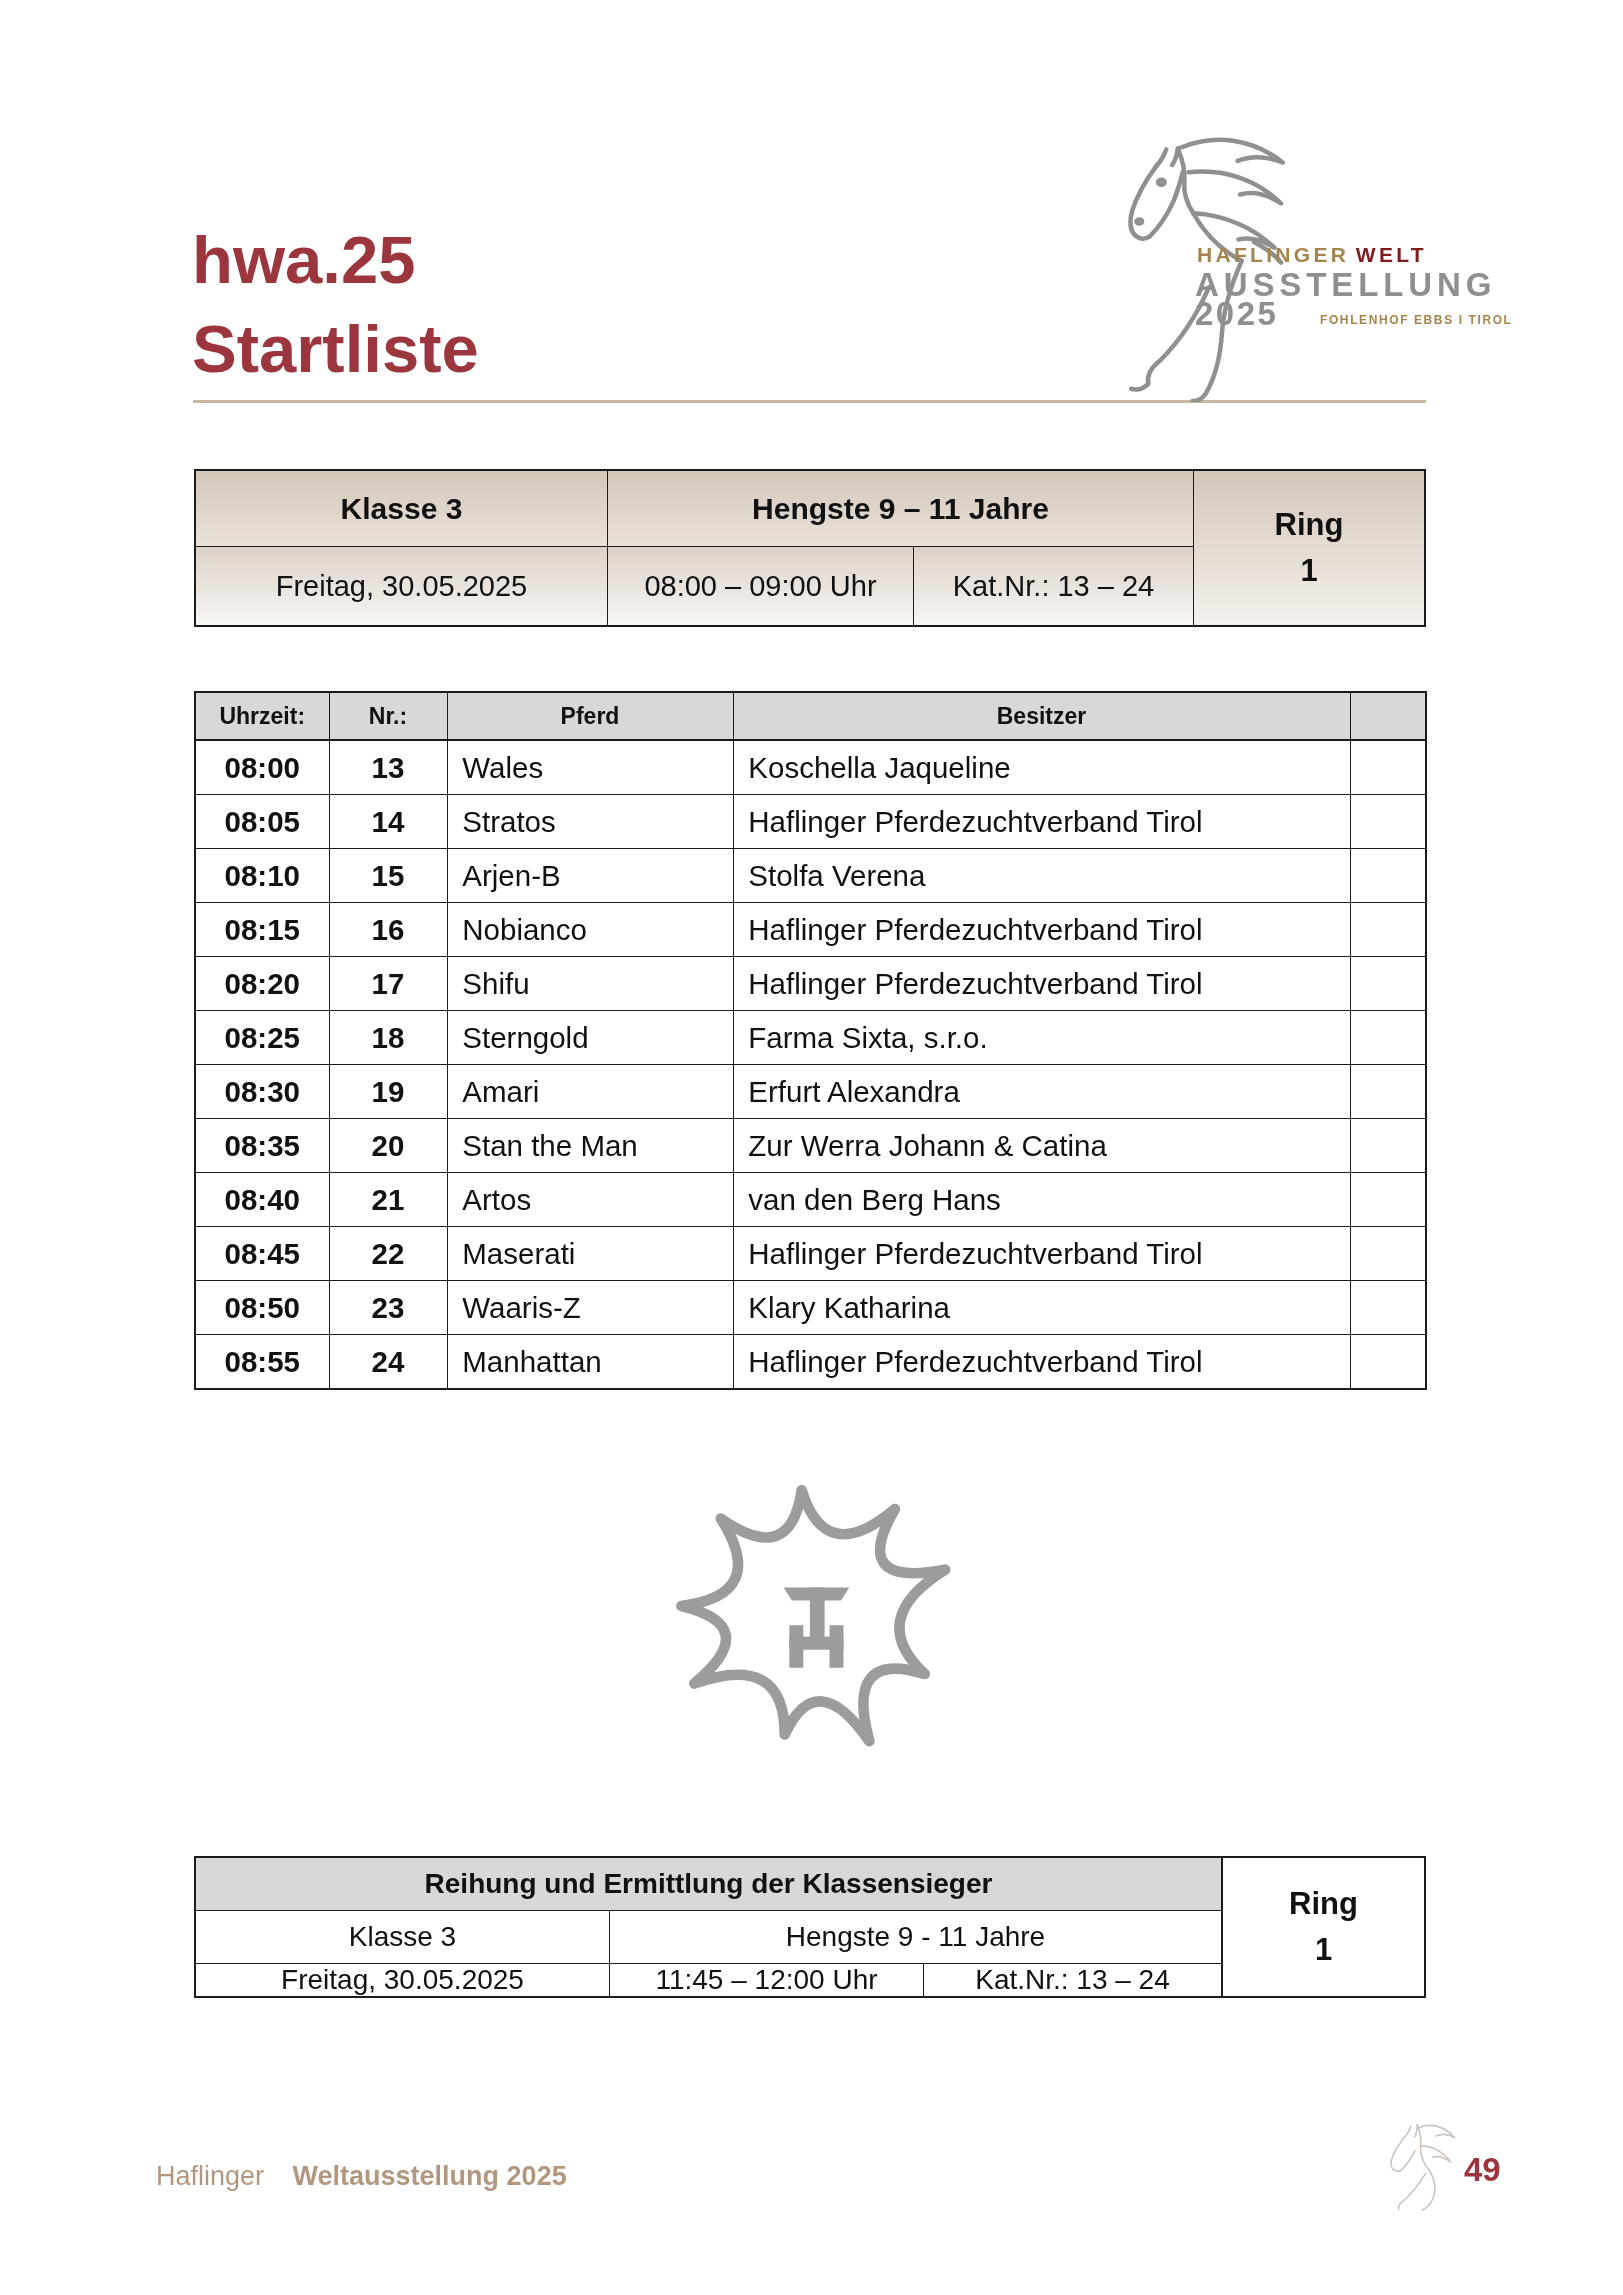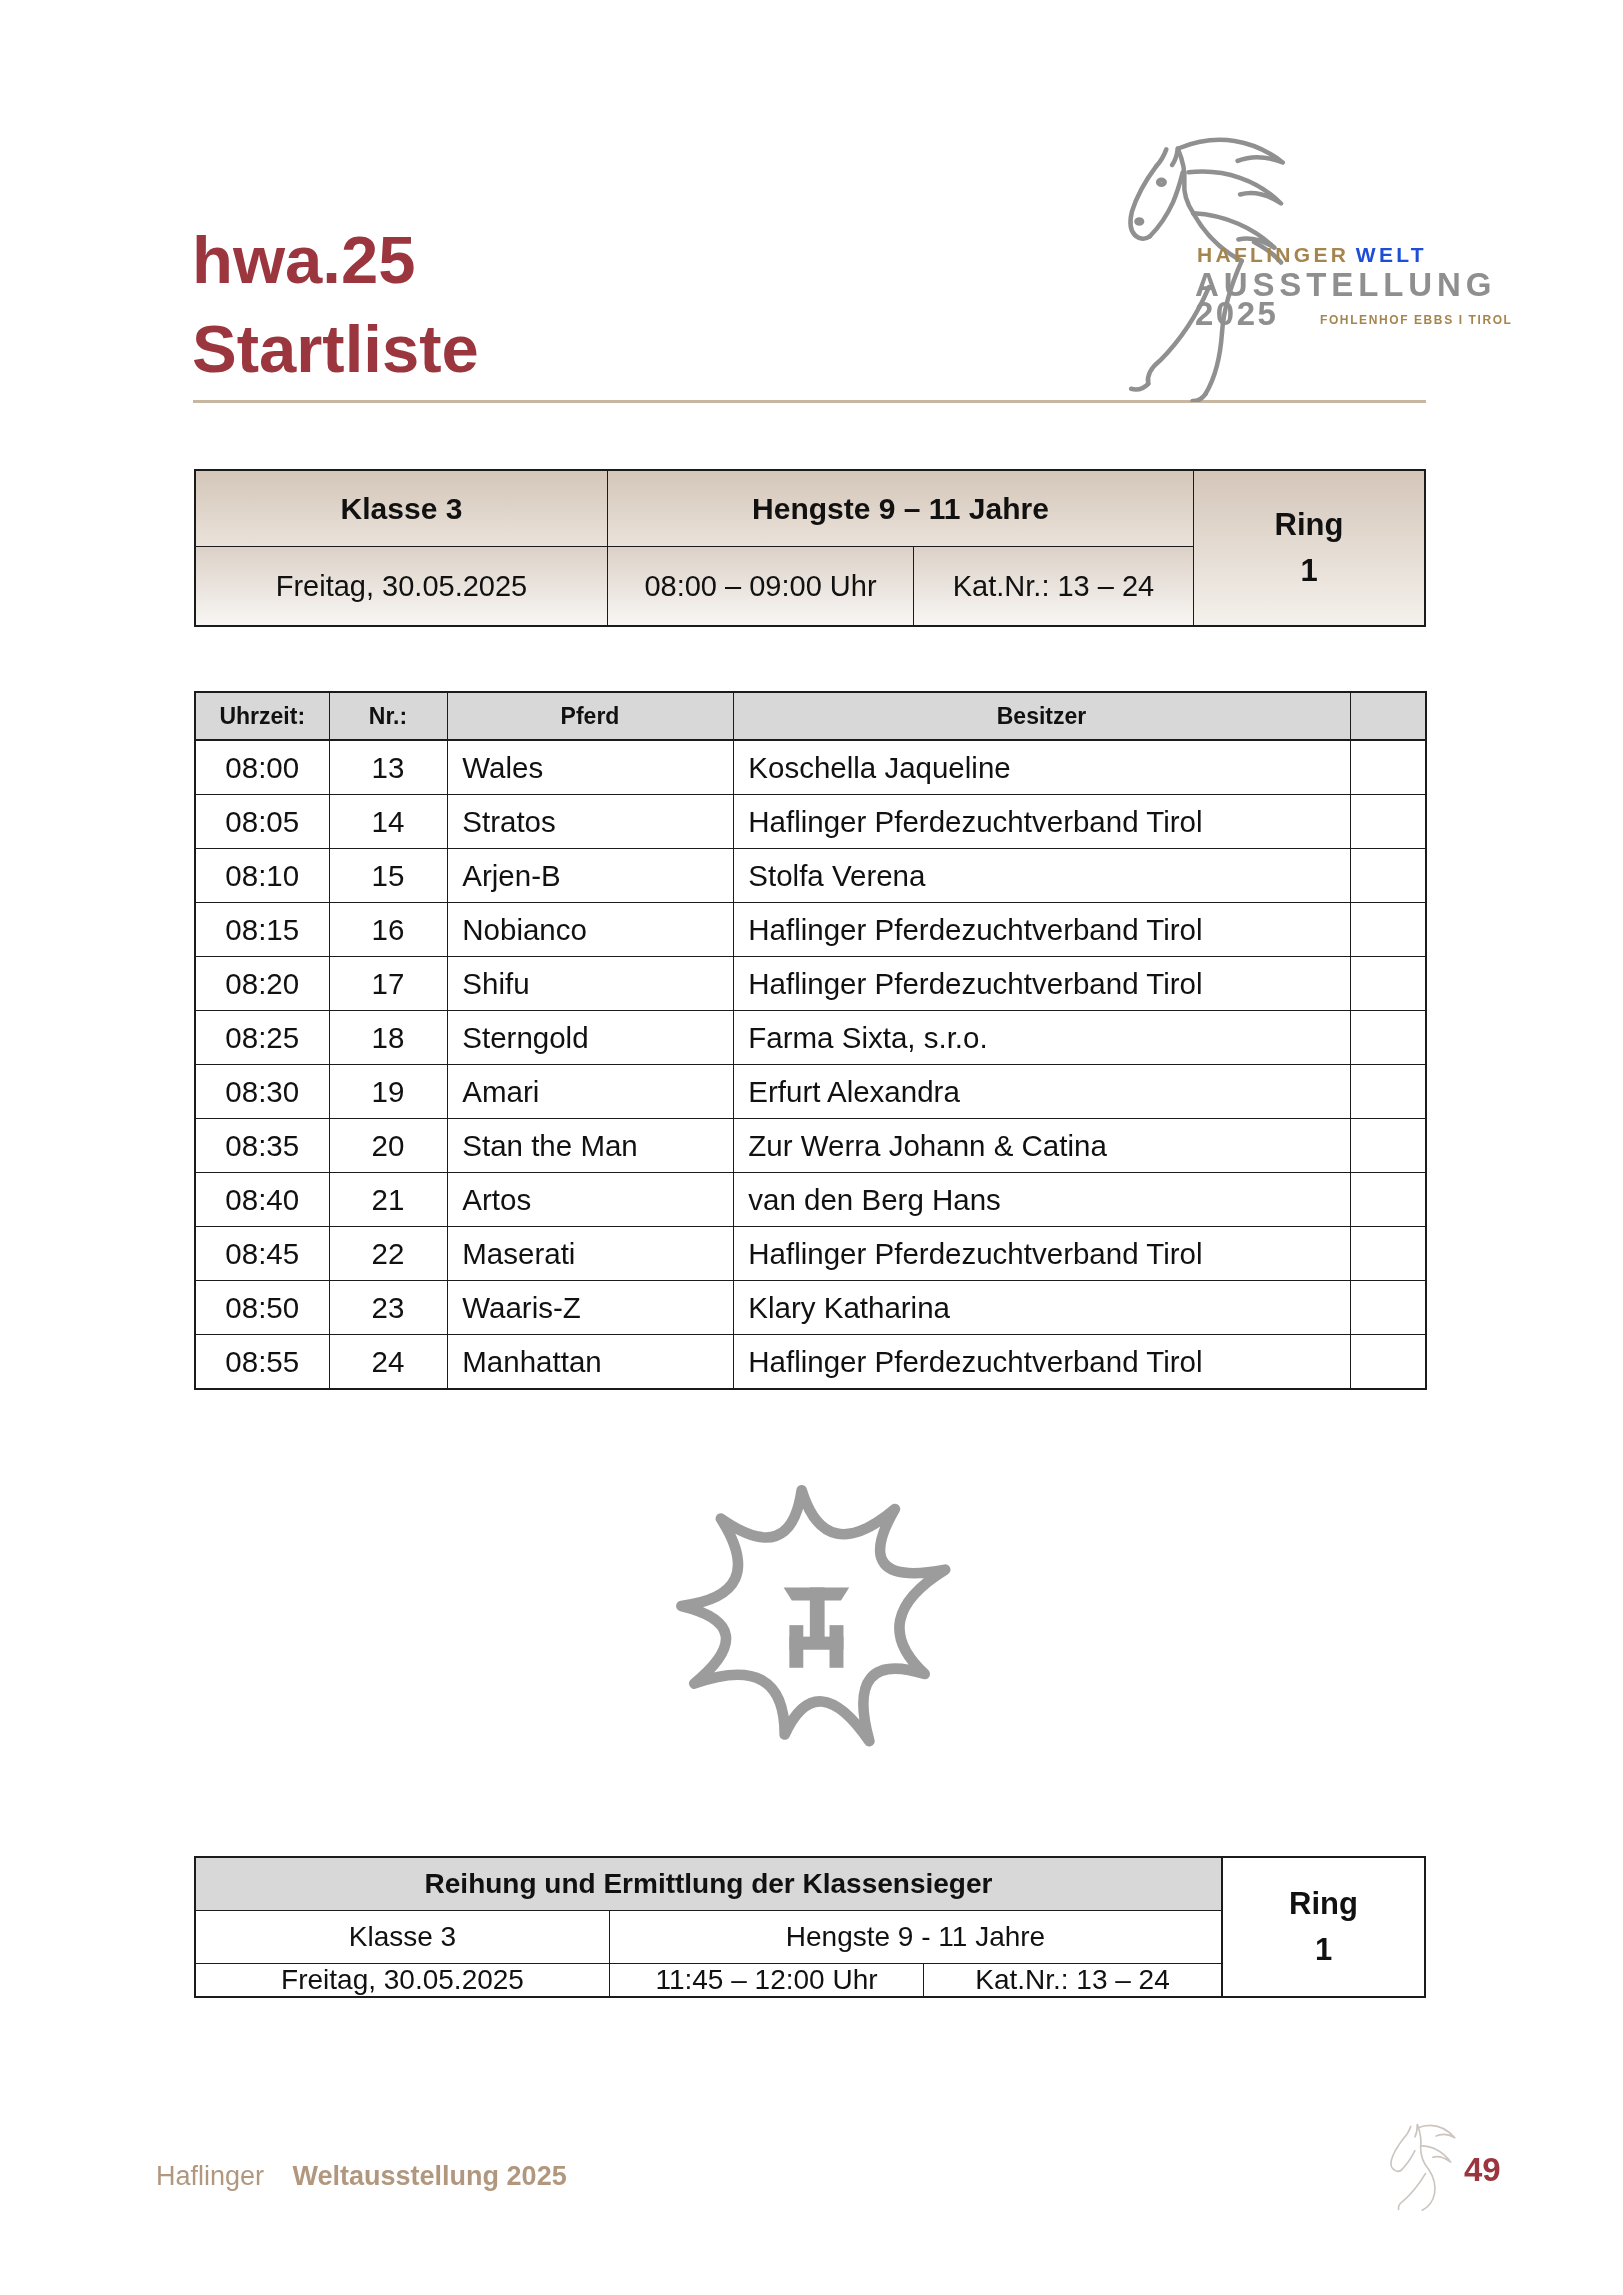--- a/index.html
+++ b/index.html
@@ -10,21 +10,21 @@
   .doc-title{position:absolute;left:192px;top:215px;font-size:67px;font-weight:bold;
              line-height:89px;color:#9c363e;}
   .title-rule{position:absolute;left:193px;top:400px;width:1233px;height:2.5px;background:#c7b6a0;}
 
   
   .logo{position:absolute;left:1086px;top:123px;width:377px;height:279px;}
   .logo svg{position:absolute;left:0;top:0;}
   .logo-line1{position:absolute;left:111px;top:120px;font-size:21px;font-weight:bold;
               letter-spacing:3.3px;white-space:nowrap;}
   .logo-word1{color:#a5854e;}
-  .logo-word2{color:#1d4ed8;margin-left:6.6px;}
+  .logo-word2{color:#7f1d1d;margin-left:6.6px;}
   .logo-line2{position:absolute;left:109px;top:143px;font-size:33px;font-weight:bold;
               letter-spacing:4.9px;color:#8f8f8f;white-space:nowrap;}
   .logo-year{position:absolute;left:109px;top:172px;font-size:33px;font-weight:bold;
              letter-spacing:2.5px;color:#8f8f8f;}
   .logo-venue{position:absolute;left:190px;top:190px;font-size:12px;font-weight:bold;
               letter-spacing:1.6px;color:#a5854e;white-space:nowrap;margin-left:44px;}
 
   
   .class-table{position:absolute;left:194px;top:469px;width:1232px;height:158px;
                display:grid;grid-template-columns:412px 306px 279px auto;
@@ -45,21 +45,21 @@
 
   
   .startlist{position:absolute;left:194px;top:691px;width:1232px;border-collapse:collapse;
              table-layout:fixed;border:2.5px solid #1b1b1b;}
   .startlist col.c1{width:134px;} .startlist col.c2{width:118px;}
   .startlist col.c3{width:286px;} .startlist col.c4{width:617px;}
   .startlist col.c5{width:76px;}
   .startlist th{height:44px;background:#d8d8d8;border:1.6px solid #1b1b1b;border-bottom-width:2.5px;
                 font-size:23px;font-weight:bold;text-align:center;}
   .startlist td{height:51px;border:1.6px solid #1b1b1b;font-size:29.5px;vertical-align:middle;}
-  .t-center{text-align:center;}
+  .t-center{text-align:center;font-weight:bold;}
   .t-left{text-align:left;padding-left:14.8px;}
 
   
   .sun{position:absolute;left:623px;top:1426px;}
 
   
   .rank-table{position:absolute;left:194px;top:1856px;width:1232px;height:142px;
               display:grid;grid-template-columns:414px 314px 297px auto;
               grid-template-rows:53px 53px auto;border:2.5px solid #1b1b1b;box-sizing:border-box;
               background:#ffffff;}

